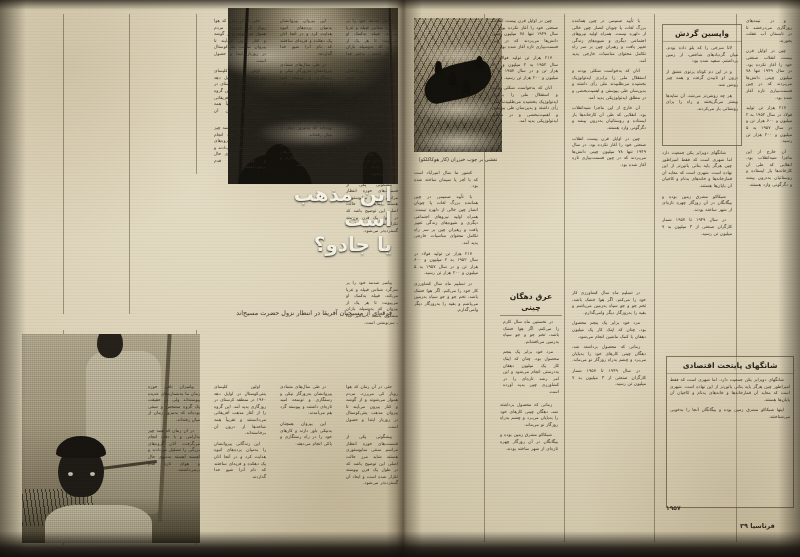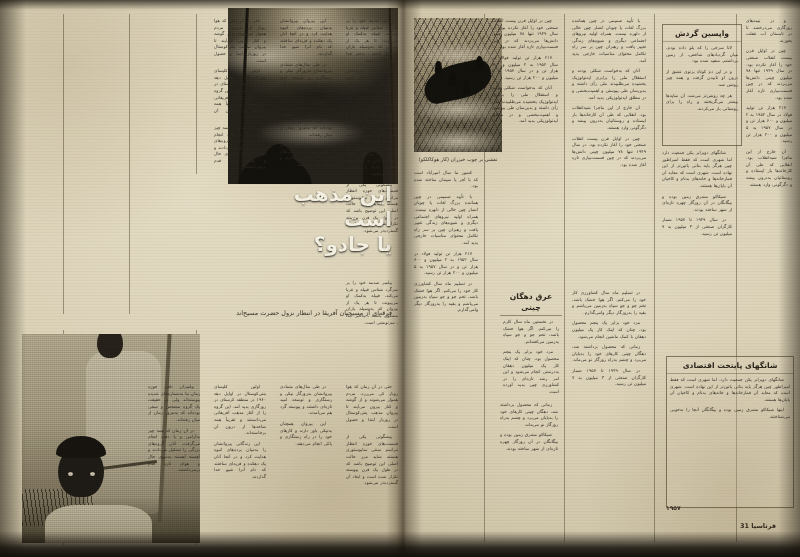--- a/index.html
+++ b/index.html
@@ -509,21 +509,21 @@
 
     <div class="col ptext" style="left:10px; top:170px; width:64px; height:300px;">
       <p>کشور ما سال امیرآباد است که با آجر یا سیمان ساخته شده بود.</p>
       <p>با تأیید صمیمی در چین هماننده بزرگ لغات یا چوبان انصار چین خالی از دلهره نیست. همراه اولیه نیروهای اجتماعی دیگری و شیوه‌های زندگی تغییر یافت و رهبران چین بر سر راه تکامل محتوای مناسبات خارجی پدید آمد.</p>
       <p>۲۱۷ هزار تن تولید فولاد در سال ۱۹۵۲ به ۲ میلیون و ۶۰۰ هزار تن و در سال ۱۹۵۷ به ۵ میلیون و ۲۰۰ هزار تن رسید.</p>
       <p>در تسلیم ماه سال کشاورزی کار خود را می‌کنم. اگر هوا خشک باشد، تخم جو و جو سیاه به‌زمین می‌پاشم و بقیه را به‌روزگار دیگر وامی‌گذارم.</p>
     </div>
 
     <div class="yearmark" style="left:262px; top:504px;">۱۹۵۷</div>
 
-    <div class="folio" style="left:336px; top:522px;">قرتاسیا 31</div>
+    <div class="folio" style="left:336px; top:522px;">قرتاسیا ۳۹</div>
   </div>
 
   <div class="gutter"></div>
   <div class="edge-shadow-l"></div>
   <div class="edge-shadow-r"></div>
   <div class="top-dark"></div>
   <div class="bottom-dark"></div>
 </div>
 
 </body></html>

